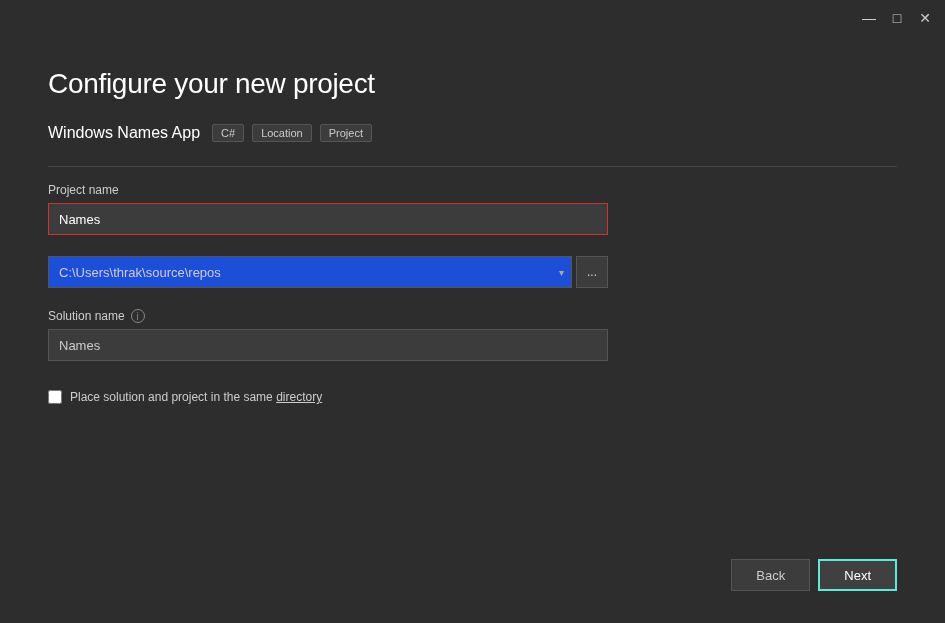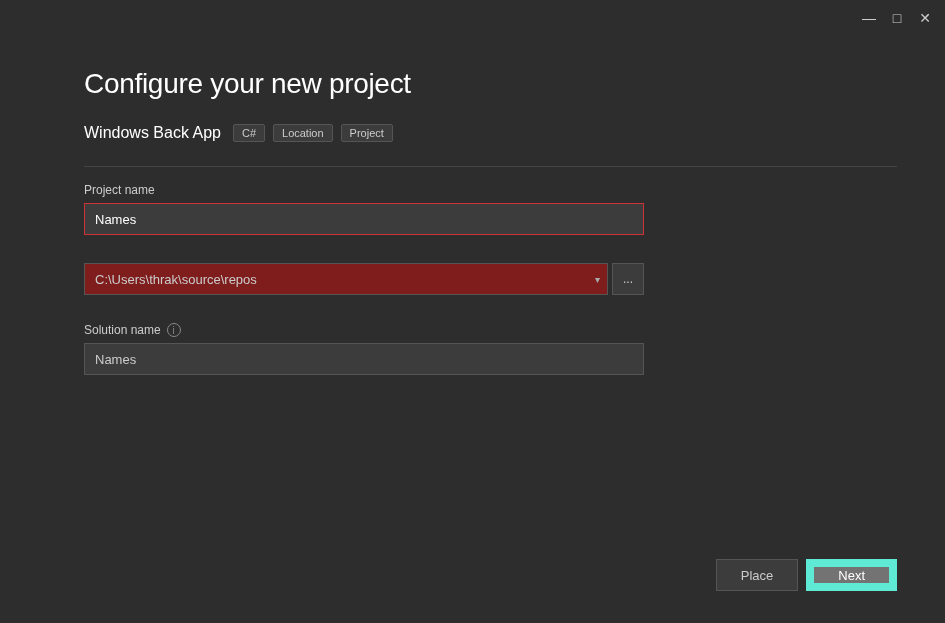--- a/index.html
+++ b/index.html
@@ -49,21 +49,20 @@
       background: none;
       border: none;
       padding: 0;
     }
 
     .content {
       flex: 1;
       padding: 32px 48px 24px 48px;
       display: flex;
       flex-direction: column;
-      margin-left: 36px;
     }
 
     .page-title {
       font-size: 28px;
       font-weight: 300;
       color: #ffffff;
       margin-bottom: 24px;
       letter-spacing: -0.3px;
     }
 
@@ -86,21 +85,21 @@
       color: #cccccc;
       font-size: 11px;
       padding: 2px 8px;
       border-radius: 2px;
       border: 1px solid #555;
     }
 
     .form-section {
       display: flex;
       flex-direction: column;
-      gap: 12px;
+      gap: 5px;
     }
 
     .field-group {
       margin-bottom: 16px;
     }
 
     .field-label {
       font-size: 12px;
       color: #cccccc;
       margin-bottom: 6px;
@@ -130,21 +129,21 @@
     }
 
     .location-select-wrapper {
       flex: 1;
       position: relative;
     }
 
     .location-input {
       width: 100%;
       height: 32px;
-      background: #7f1d1d;
+      background: #1d4ed8;
       border: 1px solid #555;
       color: #cccccc;
       font-size: 13px;
       padding: 4px 28px 4px 10px;
       outline: none;
       appearance: none;
       cursor: pointer;
     }
 
     .dropdown-arrow {
@@ -246,23 +245,23 @@
       font-family: 'Segoe UI', sans-serif;
     }
 
     .btn-back {
       background: #3c3c3c;
       color: #cccccc;
       border: 1px solid #555;
     }
 
     .btn-next {
-      background: #737373;
-      color: #ffffff;
-      border: 8px solid #5eead4;
+      background: #404040;
+      color: #ffffff;
+      border: 2px solid #5eead4;
     }
 
     .divider {
       height: 1px;
       background: #444;
       margin: 0 0 16px 0;
     }
   </style>
 </head>
 <body>
@@ -273,21 +272,21 @@
     <button class="title-bar-btn">—</button>
     <button class="title-bar-btn">□</button>
     <button class="title-bar-btn">✕</button>
   </div>
 
   <div class="content">
 
     <h1 class="page-title">Configure your new project</h1>
 
     <div class="app-type-row">
-      <span class="app-type-name">Windows Back App</span>
+      <span class="app-type-name">Windows Names App</span>
       <span class="tag">C#</span>
       <span class="tag">Location</span>
       <span class="tag">Project</span>
     </div>
 
     <div class="divider"></div>
 
     <div class="form-section">
 
       <div class="field-group">
@@ -308,24 +307,30 @@
       </div>
 
       <div class="field-group">
         <div class="solution-label-row">
           <span class="field-label" style="margin-bottom:0;">Solution name</span>
           <div class="info-icon">i</div>
         </div>
         <input type="text" class="solution-input" value="Names" style="">
       </div>
 
+      <div class="checkbox-row">
+        <input type="checkbox" style="">
+        <label class="checkbox-label">
+          Place solution and project in the same <span class="underline">directory</span>
+        </label>
+      </div>
 
     </div>
 
     <div class="spacer"></div>
 
     <div class="footer">
-      <button class="btn btn-back">Place</button>
+      <button class="btn btn-back">Back</button>
       <button class="btn btn-next">Next</button>
     </div>
 
   </div>
 </div>
 
 </body></html>

